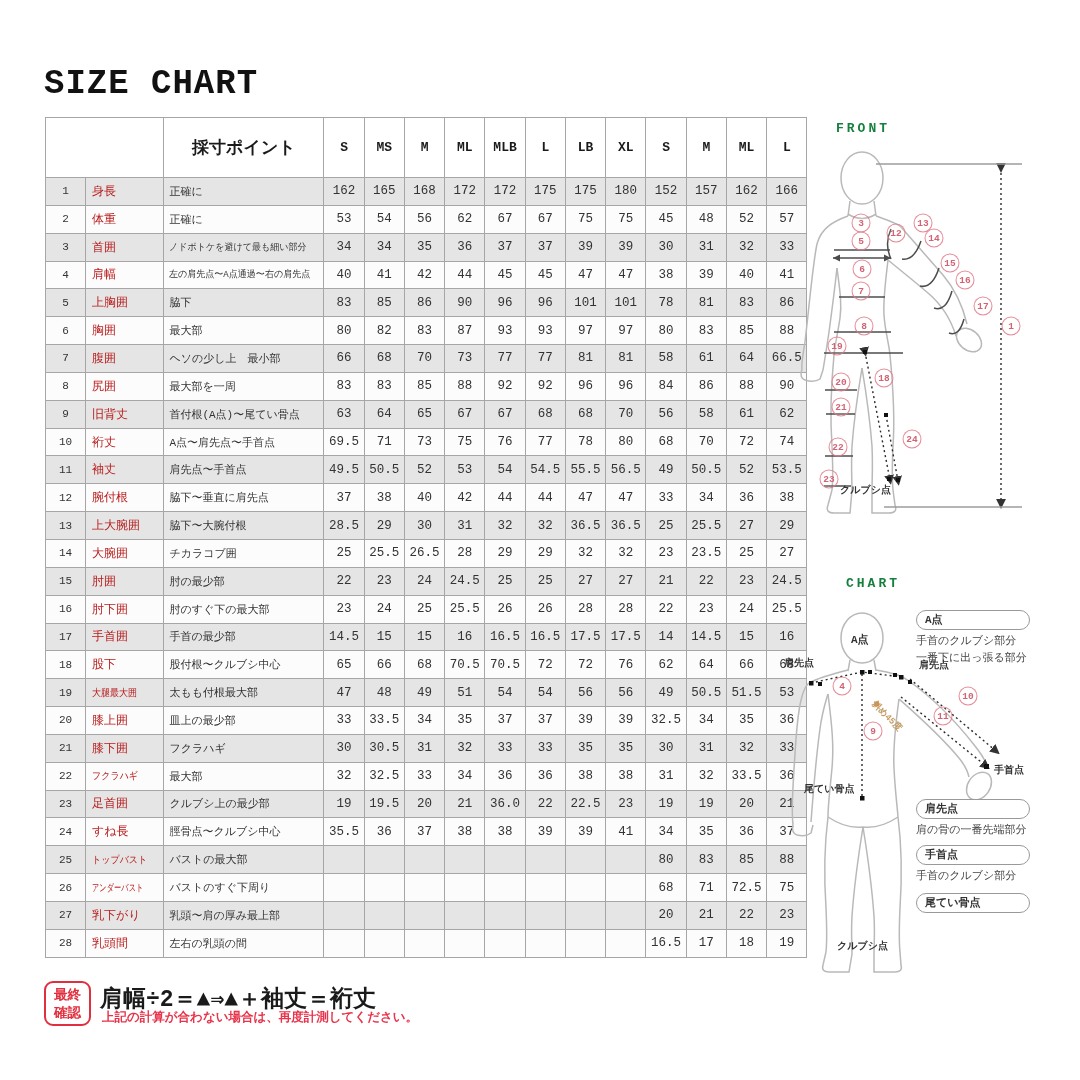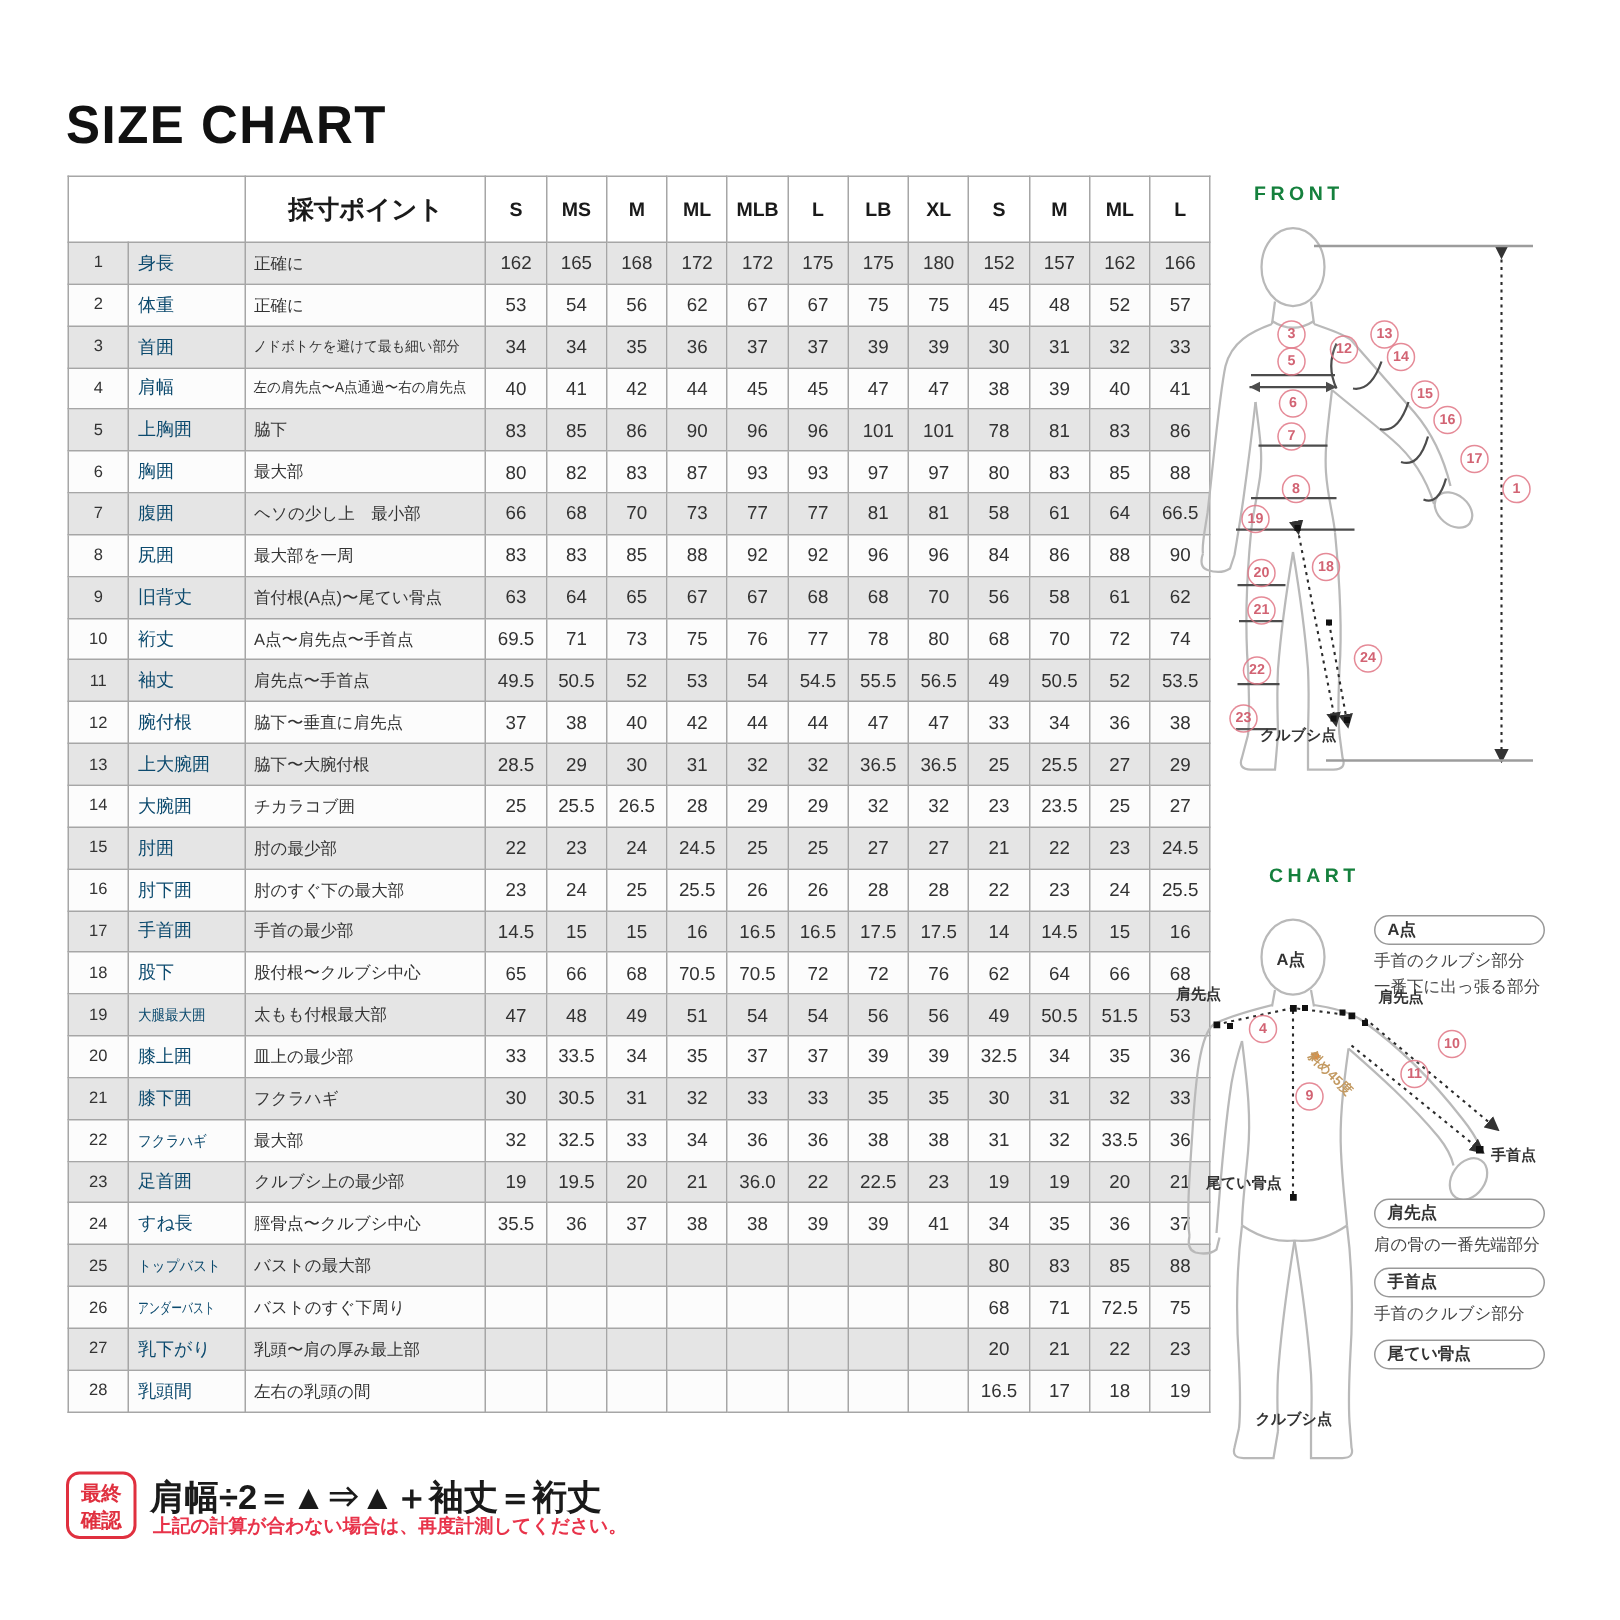--- a/index.html
+++ b/index.html
@@ -1,37 +1,37 @@
 <!DOCTYPE html>
 <html><head>
 <meta charset="utf-8">
 <style>
   html,body{margin:0;padding:0;}
   .page{position:relative;width:1080px;height:1080px;background:#ffffff;overflow:hidden;
-        font-family:Liberation Sans, sans-serif;color:#222;}
+        font-family:Liberation Mono, monospace;color:#222;}
   .title{position:absolute;left:44px;top:64px;font-size:34px;font-weight:bold;
          letter-spacing:1px;color:#111;transform:scaleY(1.05);transform-origin:left top;}
 
   
   .size-table{position:absolute;left:45px;top:117px;border-collapse:collapse;table-layout:fixed;}
   .size-table td,.size-table th{border:1px solid #a6a6a6;padding:0;overflow:hidden;}
   .grp-row{height:34px;}
   .grp-row .blank{border:none;background:#fff;}
   .grp-row .ghead{border:none;background:#7c7c7c;color:#fff;font-weight:bold;font-size:15px;
                   text-align:left;padding-left:10px;letter-spacing:.5px;}
   .grp-row .gmens{border-right:3px solid #fff;}
-  .hdr{height:44px;}
+  .hdr{height:60px;}
   .hdr .h-blank{background:#fff;}
   .hdr .h-point{font-size:17px;font-weight:bold;text-align:center;color:#1a1a1a;}
   .hdr .h-size{font-size:13px;font-weight:bold;text-align:center;color:#1a1a1a;}
   tbody tr{height:27.85px;}
   tbody tr.odd td{background:#e5e5e5;}
   tbody tr.even td{background:#fcfcfc;}
   td.c-no{font-size:11px;text-align:center;color:#333;}
-  td.c-name{font-size:12px;text-align:left;padding-left:6px;color:#0c4a6e;white-space:nowrap;}
+  td.c-name{font-size:12px;text-align:left;padding-left:6px;color:#b91c1c;white-space:nowrap;}
   td.c-desc{font-size:11px;text-align:left;padding-left:5px;color:#333;white-space:nowrap;}
   td.c-val{font-size:12.5px;text-align:center;color:#333;}
   td.grp{border-left:1.5px solid #7d7d7d;}
   .sq1{display:inline-block;font-size:10px;transform:scaleX(.9);transform-origin:left center;}
   .sq2{display:inline-block;font-size:10px;transform:scaleX(.72);transform-origin:left center;}
   .dq{display:inline-block;font-size:9.5px;transform:scaleX(.95);transform-origin:left center;}
 
   
   .fig{position:absolute;}
   .front-fig{left:790px;top:128px;width:250px;height:420px;}

